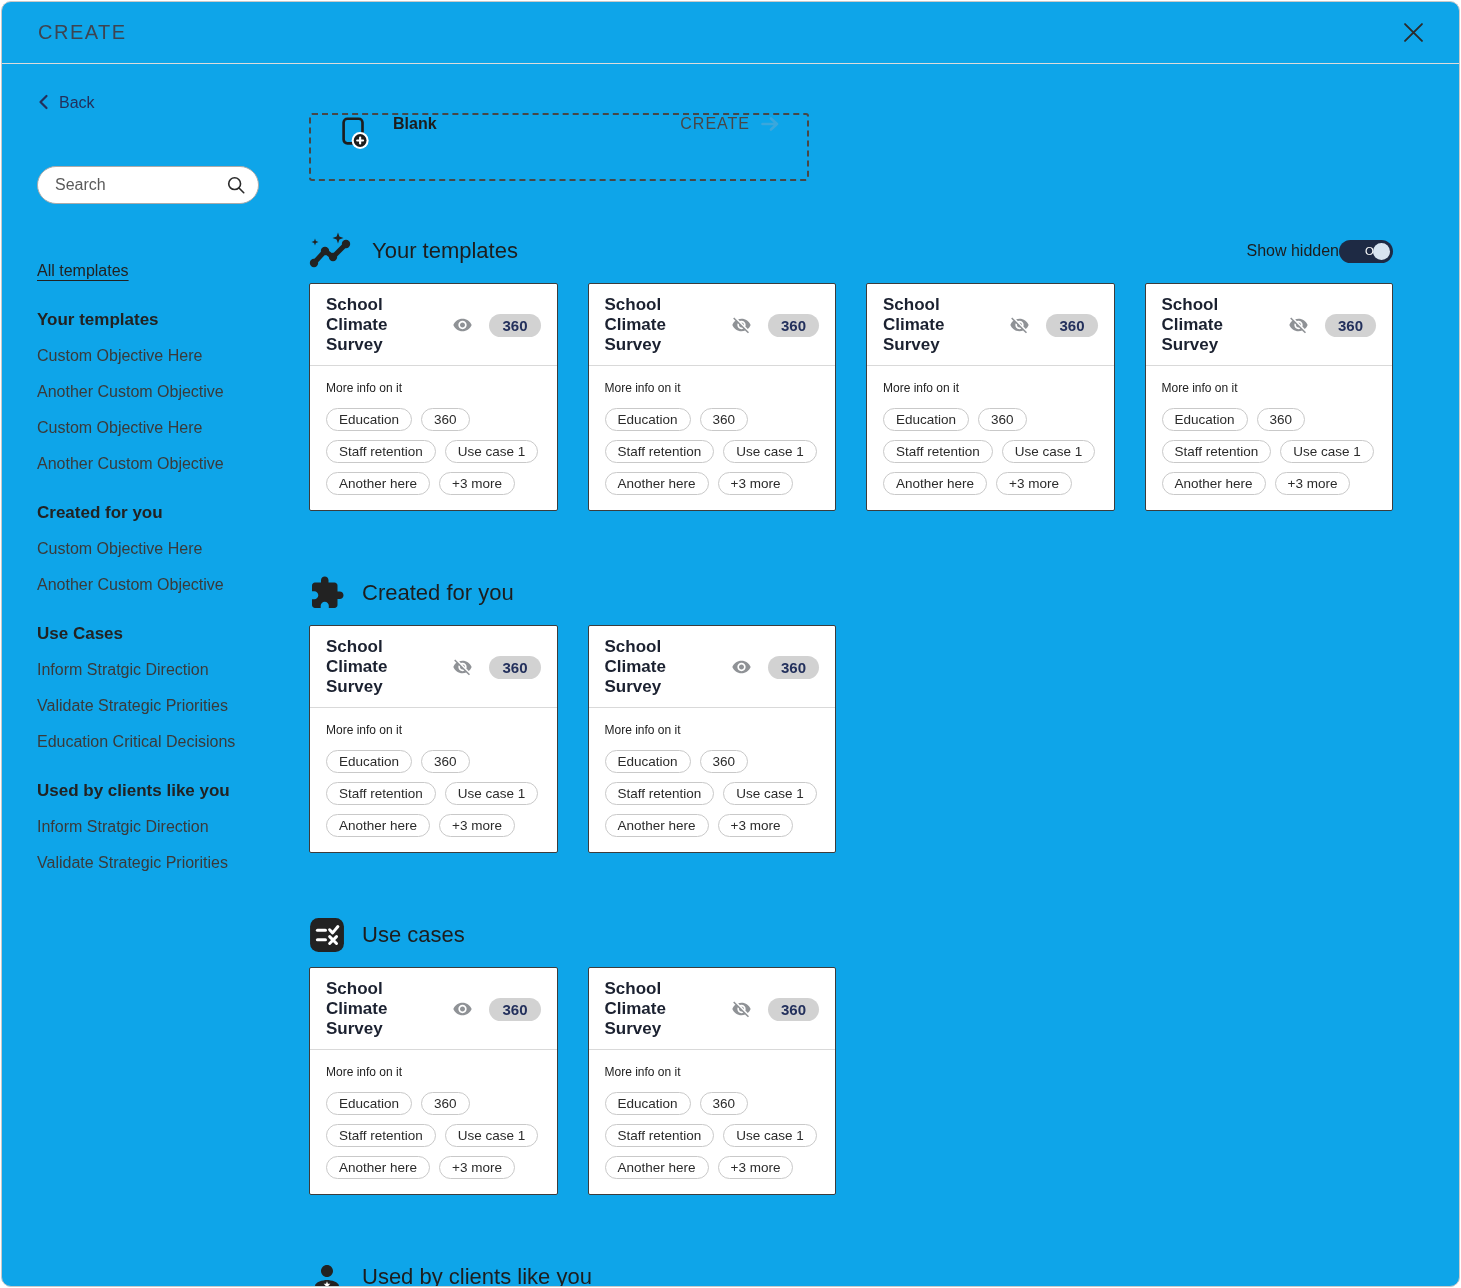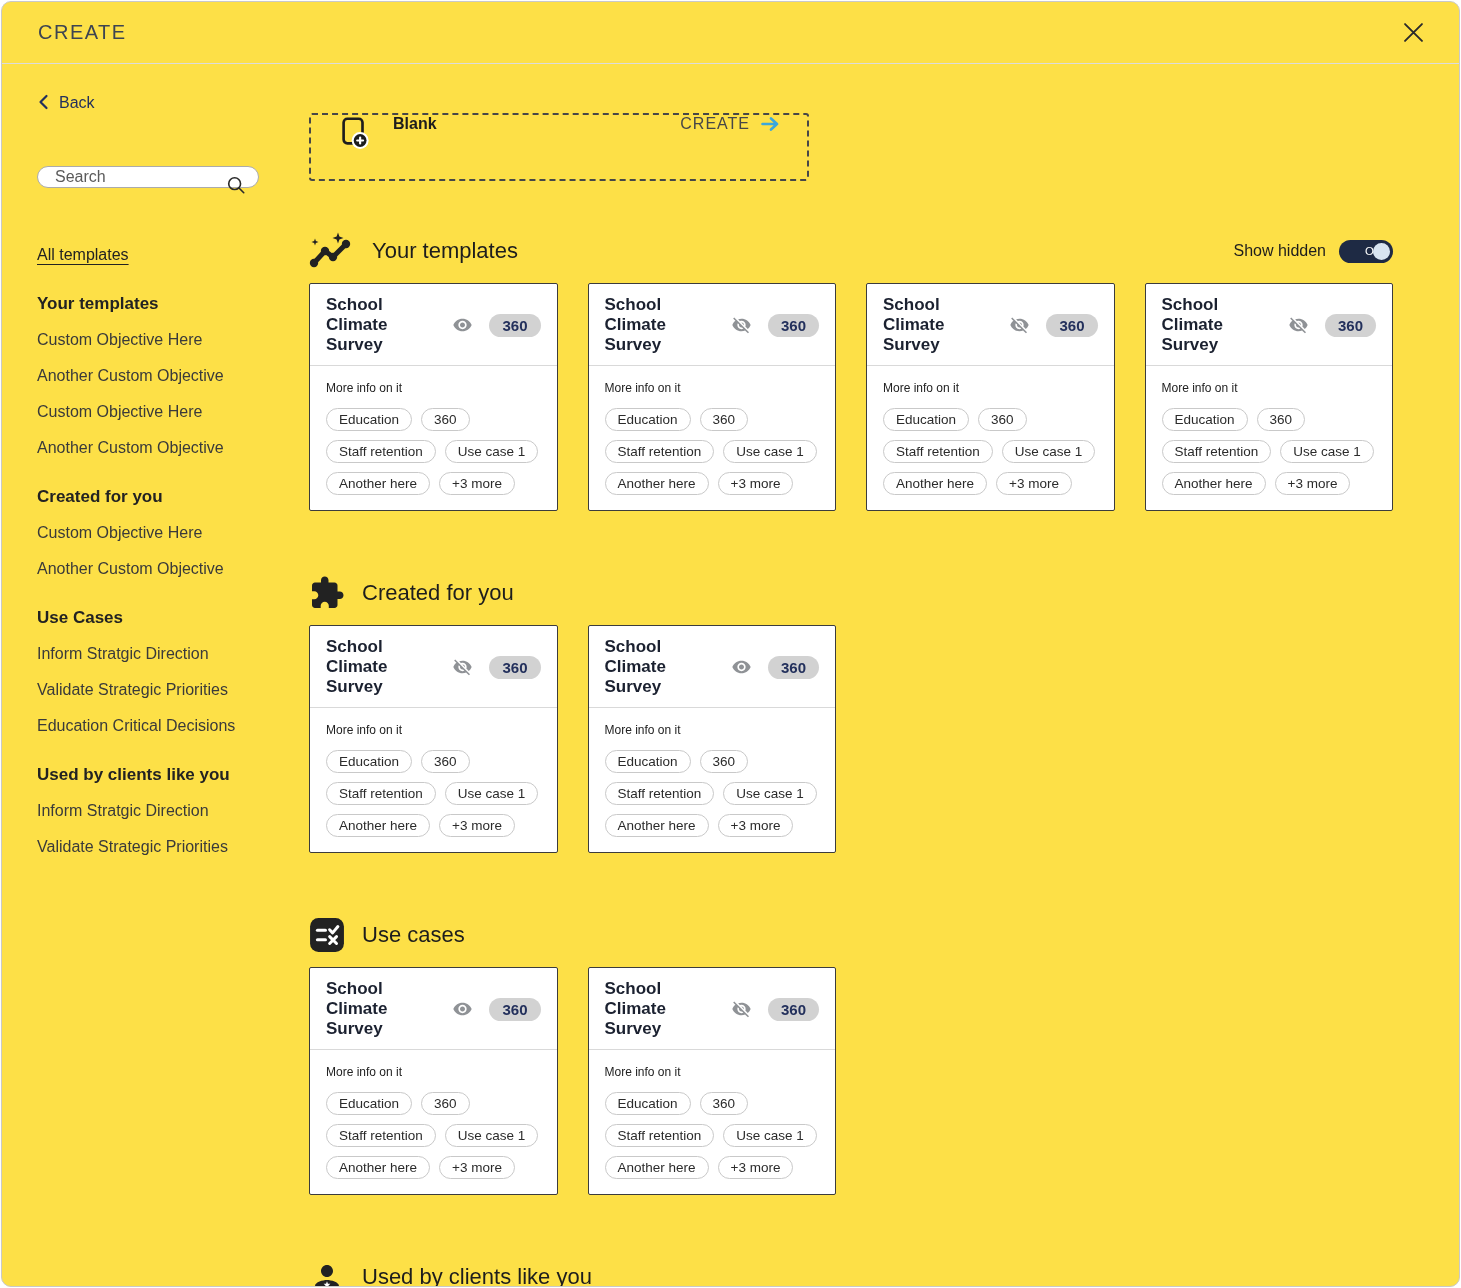--- a/index.html
+++ b/index.html
@@ -1,28 +1,28 @@
 <!DOCTYPE html>
 <html><head>
 <meta charset="utf-8">
 <style>
   * { margin:0; padding:0; box-sizing:border-box; }
   html,body { background:#fff; font-family:"Liberation Sans", sans-serif; }
   .page { position:relative; width:1459px; height:1286px; margin:1px; border:1px solid #C9C9C9;
-          border-radius:10px; background:#fde047; overflow:hidden; }
+          border-radius:10px; background:#0ea5e9; overflow:hidden; }
   .topbar { height:62px; display:flex; align-items:center; justify-content:space-between;
             padding:0 36px; border-bottom:1px solid #DCDCDC; }
   .topbar-title { font-size:20px; letter-spacing:1.5px; color:#3D4451; }
   .close-btn { cursor:pointer; display:flex; align-items:center; }
   .content { display:flex; }
   
   .sidebar { width:307px; flex-shrink:0; padding:30px 50px 0 35px; }
   .back { display:inline-flex; align-items:flex-start; gap:9px; color:#23305C; font-size:16px; cursor:pointer; }
   .search { position:relative; width:222px; margin-top:52px; }
-  .search input { width:100%; height:22px; border:1px solid #ABABAB; border-radius:19px;
+  .search input { width:100%; height:38px; border:1px solid #ABABAB; border-radius:19px;
                   padding:0 42px 0 17px; font-size:16px; color:#333; outline:none;
                   font-family:"Liberation Sans", sans-serif; background:#fff; }
   .search input::placeholder { color:#5a5a5a; }
   .search-icon { position:absolute; right:13px; top:9px; }
   .all-templates { display:inline-block; margin-top:58px; font-size:16px; color:#222;
                    text-decoration:underline; text-underline-offset:4px; cursor:pointer; }
   .side-group { margin-top:30px; }
   .side-heading { font-size:17px; font-weight:bold; color:#222; margin-bottom:16px; }
   .side-item { font-size:16px; color:#3a3a3a; margin-bottom:17px; cursor:pointer; line-height:19px; }
   
@@ -32,21 +32,21 @@
                display:flex; align-items:flex-start; padding:0 26px; gap:22px; cursor:pointer; }
   .blank-label { font-size:16px; font-weight:bold; color:#1d1d1d; }
   .create-btn { margin-left:auto; display:flex; align-items:center; gap:10px; font-size:16px;
                 letter-spacing:1px; color:#474747; cursor:pointer; }
   .sections { margin-top:50px; }
   .section { margin-top:62px; }
   .section:first-child { margin-top:0; }
   .section-head { display:flex; align-items:center; gap:17px; margin-bottom:12px; min-height:40px; }
   .section-icon { display:flex; align-items:center; }
   .section-title { font-size:22px; color:#1d1d1d; }
-  .show-hidden { margin-left:auto; display:flex; align-items:center; gap:13px; }
+  .show-hidden { margin-left:auto; display:flex; align-items:center; }
   .sh-label { font-size:16px; color:#1d1d1d; }
   .toggle { position:relative; width:54px; height:23px; border-radius:12px; background:#1E2A44;
             display:flex; align-items:center; cursor:pointer; }
   .toggle-on { color:#fff; font-size:11.5px; font-weight:normal; margin-left:26px; letter-spacing:.5px; }
   .knob { position:absolute; right:3px; width:17px; height:17px; border-radius:50%; background:#D8E4F0; }
   .card-grid { display:grid; grid-template-columns:1fr 1fr 1fr 1fr; gap:16px 30px; }
   .card { border:1px solid #3C3C3C; border-radius:2px; background:#fff; cursor:pointer; }
   .card-title-row { display:flex; align-items:center; gap:14px; padding:11px 16px 10px;
                     border-bottom:1px solid #D9D9D9; }
   .card-title { font-size:17px; font-weight:bold; color:#1B2130; margin-right:auto; }

